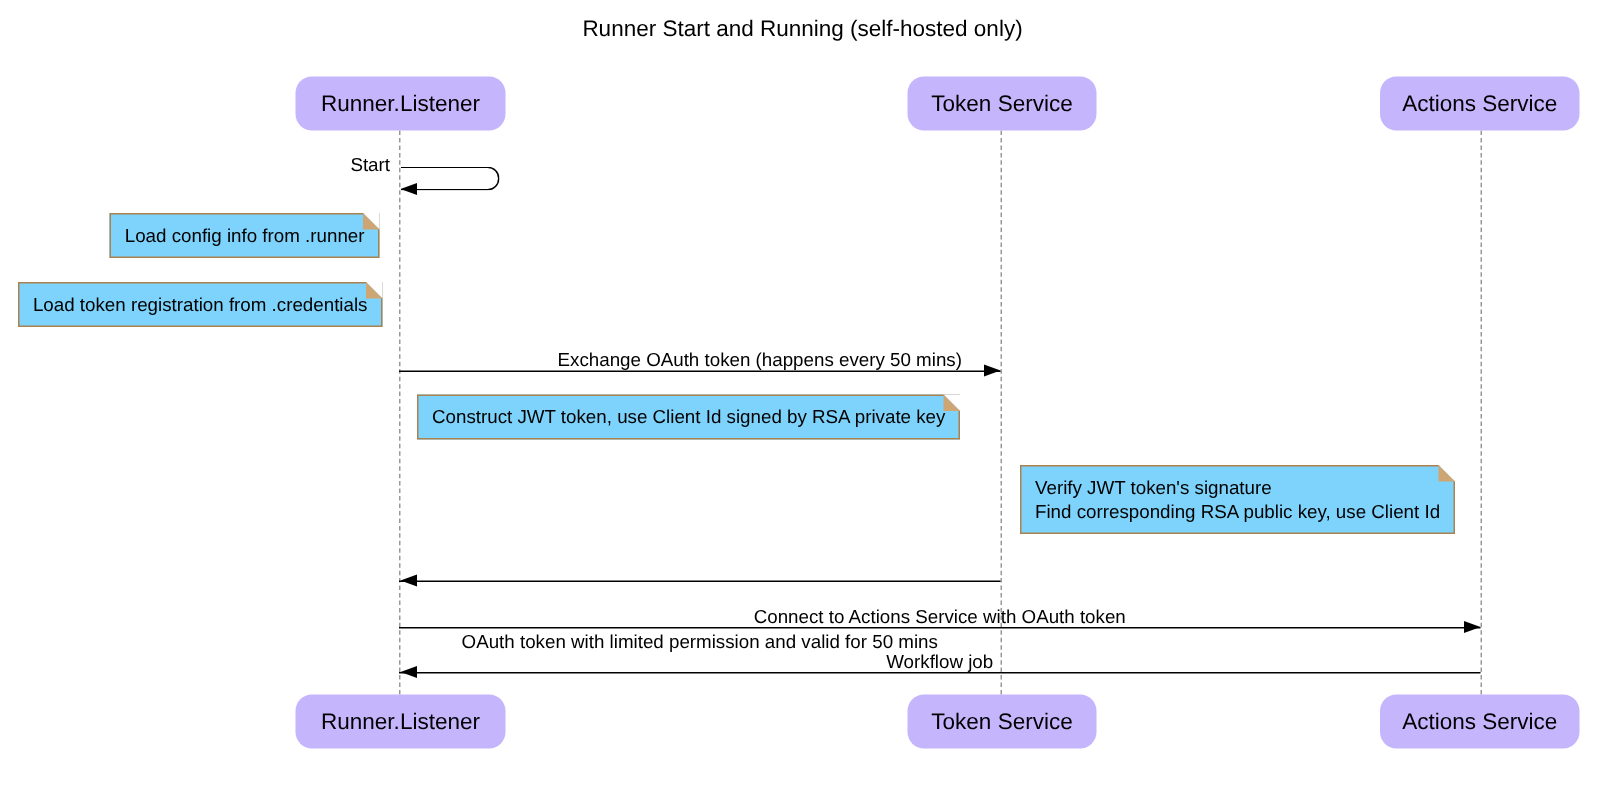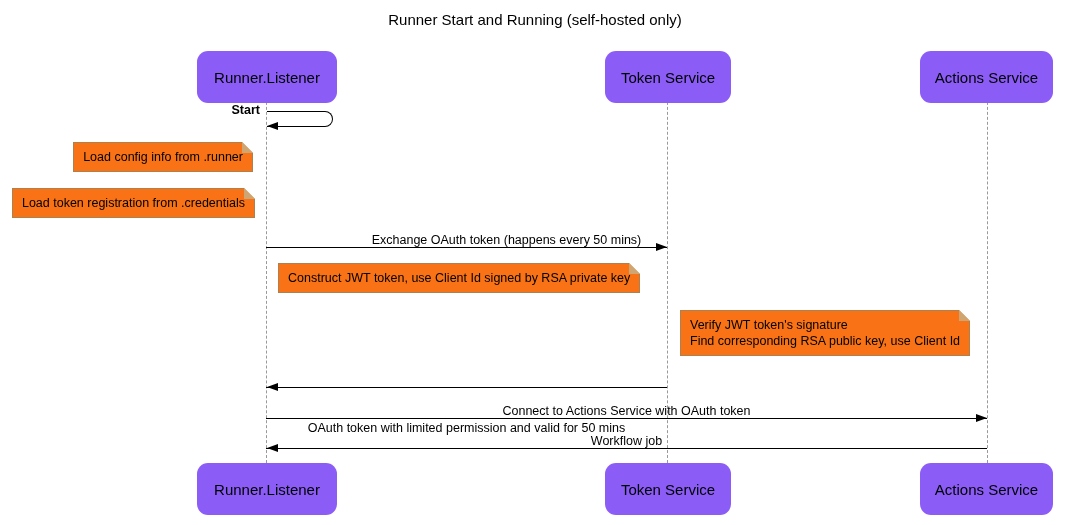--- a/index.html
+++ b/index.html
@@ -22,35 +22,35 @@
   }
   .lifeline {
     position: absolute;
     top: 87px;
     height: 376px;
     width: 0;
     border-left: 1px dashed #999999;
   }
   .participant {
     position: absolute;
-    height: 52px;
-    background: #8b5cf6;
+    height: 36px;
+    background: #c4b5fd;
     border-radius: 11px;
     display: flex;
     align-items: center;
     justify-content: center;
     font-size: 15px;
   }
   .msg-label {
     position: absolute;
     font-size: 12.5px;
     text-align: center;
     white-space: nowrap;
   }
-  .msg-label.right-align { text-align: right; font-weight: bold; }
+  .msg-label.right-align { text-align: right; }
   .msg-line {
     position: absolute;
     height: 0;
     border-top: 1px solid #000000;
   }
   .arrow-right {
     position: absolute;
     width: 0; height: 0;
     border-top: 4.5px solid transparent;
     border-bottom: 4.5px solid transparent;
@@ -64,21 +64,21 @@
     border-right: 11px solid #000000;
   }
   .self-loop {
     position: absolute;
     border: 1px solid #000000;
     border-left: none;
     border-radius: 0 9px 9px 0;
   }
   .note {
     position: absolute;
-    background: #f97316;
+    background: #7dd3fc;
     border: 1px solid #AA8250;
     font-size: 12.5px;
     line-height: 16px;
     padding: 6px 9px;
     white-space: nowrap;
   }
   .note::before { 
     content: "";
     position: absolute;
     top: -1px; right: -1px;

